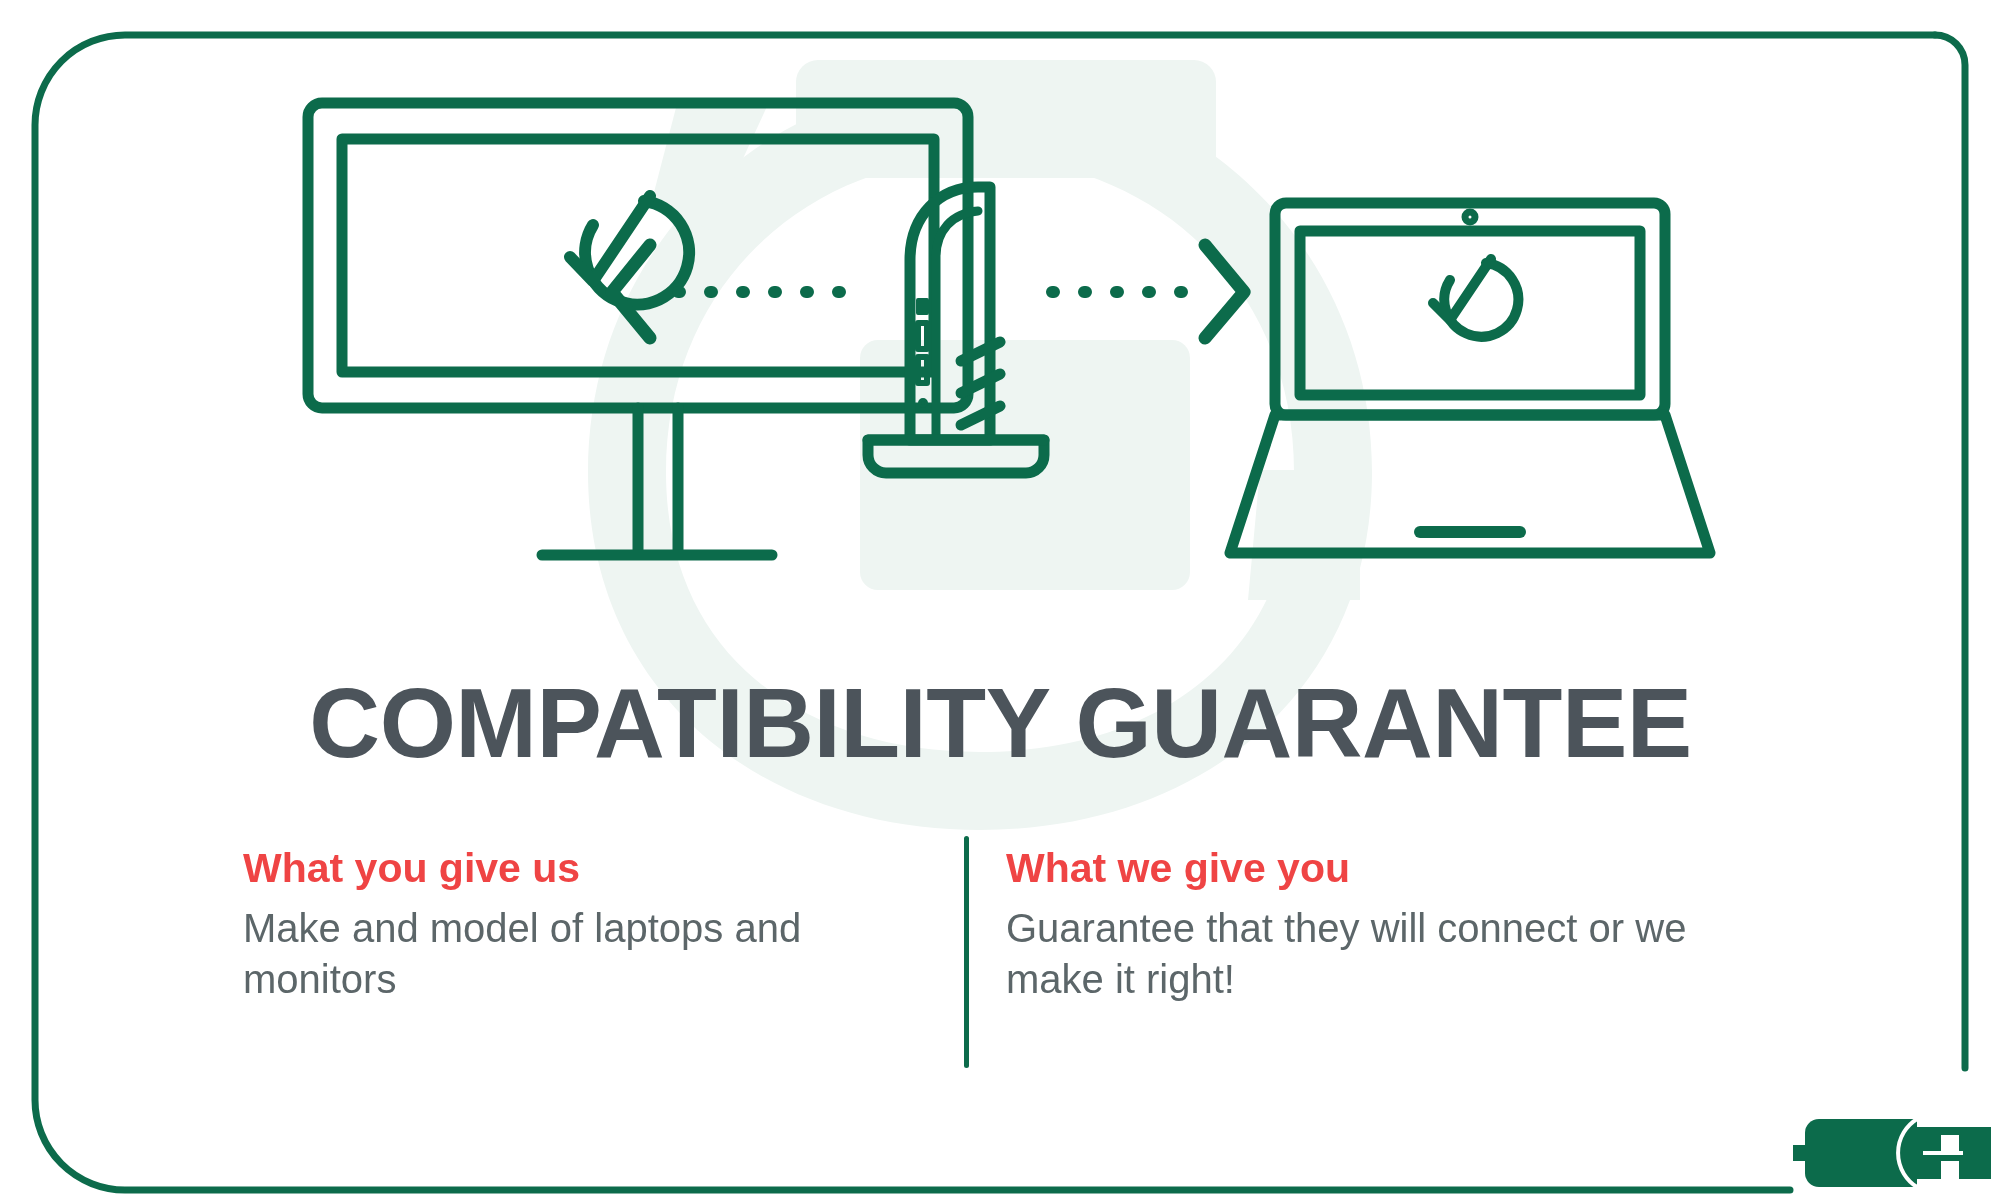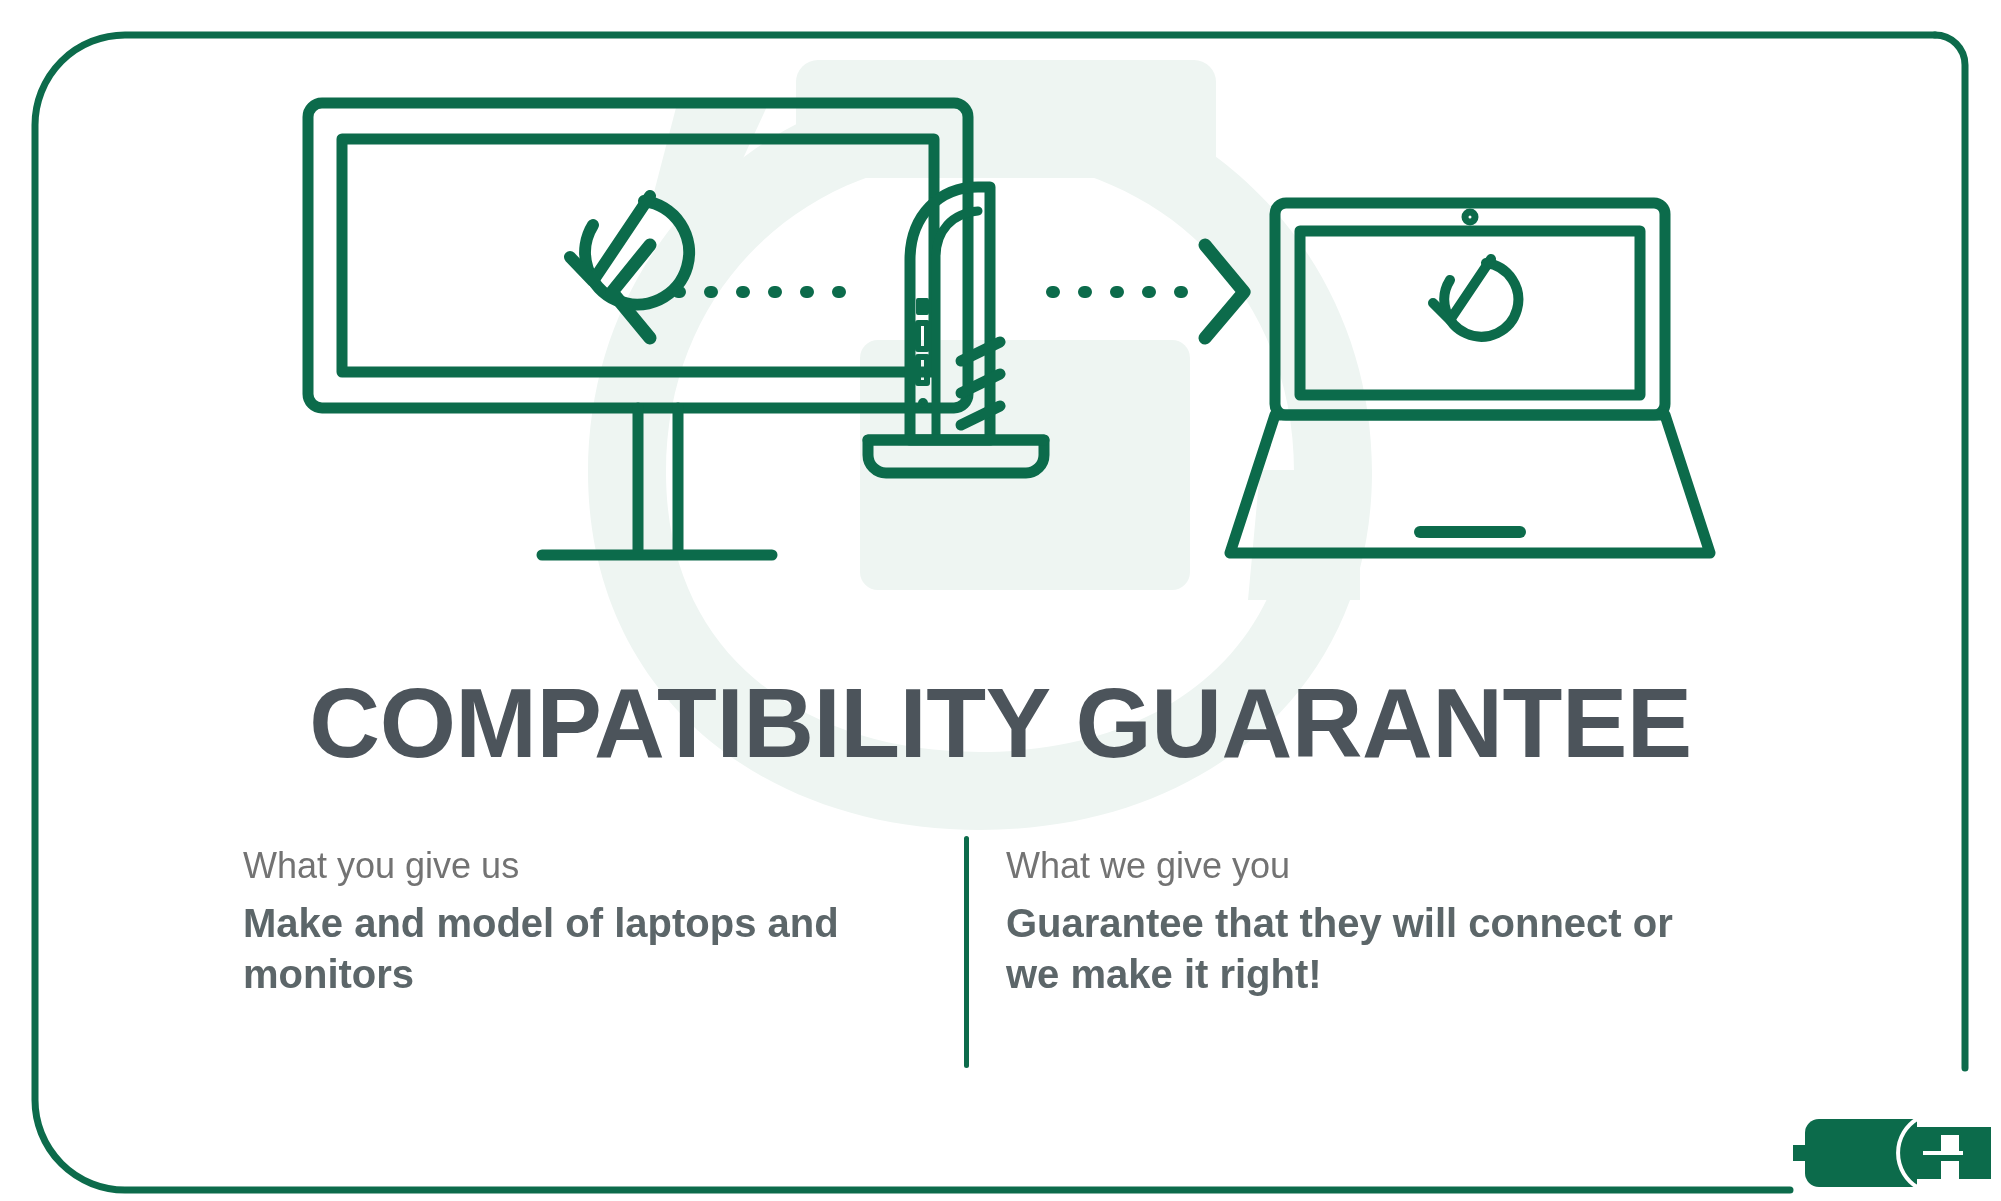--- a/index.html
+++ b/index.html
@@ -76,30 +76,30 @@
   }
   .detail-col {
     position: absolute;
     top: 0;
     width: 690px;
   }
   .detail-col.left  { left: 0px; }
   .detail-col.right { left: 763px; }
 
   .detail-heading {
-    font-size: 36px;
-    font-weight: normal;
-    color: #737373;
+    font-size: 41px;
+    font-weight: bold;
+    color: #ef4444;
     line-height: 1.0;
     margin: 0 0 14px 0;
     white-space: nowrap;
   }
   .detail-body {
     font-size: 40px;
-    font-weight: bold;
+    font-weight: normal;
     color: #5c6669;
     line-height: 1.28;
     margin: 0;
   }
 
   .col-divider {
     position: absolute;
     left: 721px;
     top: -12px;
     width: 5px;

